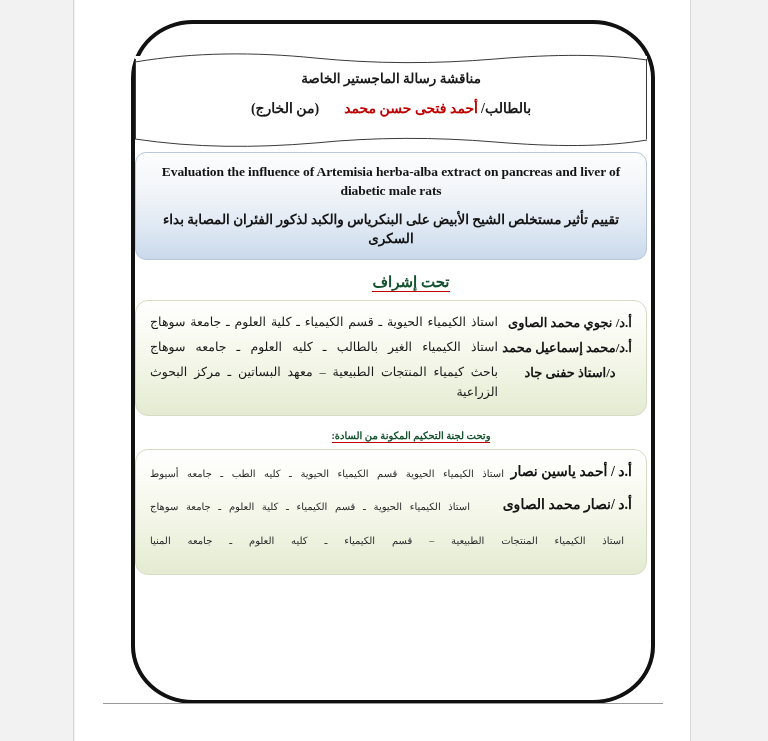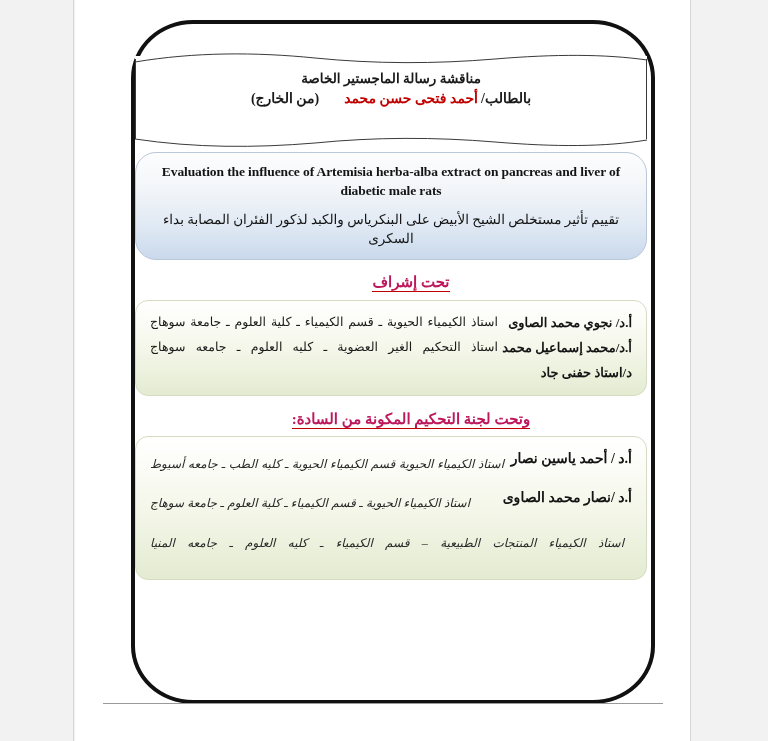--- a/index.html
+++ b/index.html
@@ -106,21 +106,21 @@
     width: 512px;
     text-align: center;
     font-family: "Liberation Serif", "DejaVu Serif", serif;
     font-weight: bold;
     font-size: 13.5px;
     color: #1a1a1a;
     direction: rtl;
   }
   .hdr-line2 {
     position: absolute;
-    top: 34px;
+    top: 44px;
     left: 0;
     width: 512px;
     text-align: center;
     font-weight: bold;
     font-size: 14px;
     color: #1a1a1a;
     direction: rtl;
     white-space: nowrap;
   }
   .hdr-line2 .student-name {
@@ -131,60 +131,60 @@
     padding-right: 22px;
     color: #1a1a1a;
   }
 
   
   #title-card {
     margin-top: 10px;
     width: 512px;
     box-sizing: border-box;
     border: 1px solid #b9c7d8;
-    border-radius: 21px;
+    border-radius: 11px;
     background: linear-gradient(to bottom, #fdfdfe 0%, #f4f6f9 30%, #e2eaf4 66%, #c9d9ec 100%);
     padding: 9px 16px 10px 16px;
   }
   #title-card .en-title {
     font-family: "Liberation Serif", "DejaVu Serif", serif;
     direction: ltr;
     text-align: center;
     font-weight: bold;
     font-size: 13.5px;
     line-height: 1.42;
     color: #141414;
     letter-spacing: -0.1px;
   }
   #title-card .ar-title {
     direction: rtl;
     text-align: center;
-    font-weight: normal;
+    font-weight: bold;
     font-size: 13.5px;
     color: #141414;
     margin-top: 11px;
     line-height: 1.4;
   }
 
   
   .section-heading {
     text-align: center;
-    color: #be185d;
+    color: #14532d;
     font-weight: bold;
     font-size: 15px;
     direction: rtl;
     margin: 13px 0 9px 0;
     padding-left: 40px;
   }
   .section-heading span {
     border-bottom: 1.5px solid #c00000;
     padding-bottom: 1px;
   }
   .section-heading.small {
-    font-size: 15px;
+    font-size: 10px;
     margin: 14px 0 8px 0;
   }
 
   
   .green-panel {
     width: 512px;
     box-sizing: border-box;
     border: 1px solid #d5dcc4;
     border-radius: 13px;
     background: linear-gradient(to bottom, #ffffff 0%, #fbfcf6 22%, #f2f5e6 58%, #e4ebd1 100%);
@@ -195,21 +195,21 @@
   .person-row {
     display: flex;
     flex-direction: row;
     align-items: flex-start;
     margin-bottom: 4px;
   }
   .person-row:last-child { margin-bottom: 0; }
 
   .person-name {
     flex: 0 0 auto;
-    text-align: right;
+    text-align: center;
     font-weight: bold;
     color: #141414;
     white-space: nowrap;
     padding-left: 10px;
   }
   .person-desc {
     flex: 1 1 auto;
     color: #1a1a1a;
     text-align: justify;
     text-align-last: justify;
@@ -217,26 +217,25 @@
 
   
   #supervisors-panel .person-name { font-size: 13px; width: 124px; line-height: 1.62; }
   #supervisors-panel .person-desc { font-size: 12.5px; line-height: 1.62; }
 
   
   #committee-panel { padding: 10px 14px 14px 14px; }
   #committee-panel .person-row { margin-bottom: 5px; }
   #committee-panel .person-name { font-size: 14px; width: 118px; line-height: 1.72; }
   #committee-panel .person-desc {
-    font-size: 12px;
+    font-size: 10px;
     line-height: 2.85;
     color: #2a2a2a;
     text-align: justify;
     text-align-last: justify;
-    font-style: italic;
   }
   #committee-panel .person-row.r2 .person-desc { text-align-last: justify; padding-right: 34px; }
   #committee-panel .person-row.r3 .person-desc { text-align-last: justify; padding-right: 8px; }
 </style>
 </head>
 <body>
 
 <div id="screen">
 
   <div class="page-edge left"></div>
@@ -280,25 +279,26 @@
 
       <div class="green-panel" id="supervisors-panel">
 
         <div class="person-row r1">
           <div class="person-name">أ.د/ نجوي محمد الصاوى</div>
           <div class="person-desc">استاذ الكيمياء الحيوية ـ قسم الكيمياء ـ كلية العلوم ـ جامعة سوهاج</div>
         </div>
 
         <div class="person-row r2">
           <div class="person-name">أ.د/محمد إسماعيل محمد</div>
-          <div class="person-desc">استاذ التحكيم الغير العضوية ـ كليه العلوم ـ جامعه سوهاج</div>
+          <div class="person-desc">استاذ الكيمياء الغير بالطالب ـ كليه العلوم ـ جامعه سوهاج</div>
         </div>
 
         <div class="person-row r3">
           <div class="person-name">د/استاذ حفنى جاد</div>
+          <div class="person-desc">باحث كيمياء المنتجات الطبيعية – معهد البساتين ـ مركز البحوث الزراعية</div>
         </div>
       </div>
 
       <div class="section-heading small">
         <span>وتحت لجنة التحكيم المكونة من السادة:</span>
       </div>
 
       <div class="green-panel" id="committee-panel">
 
         <div class="person-row r1">

